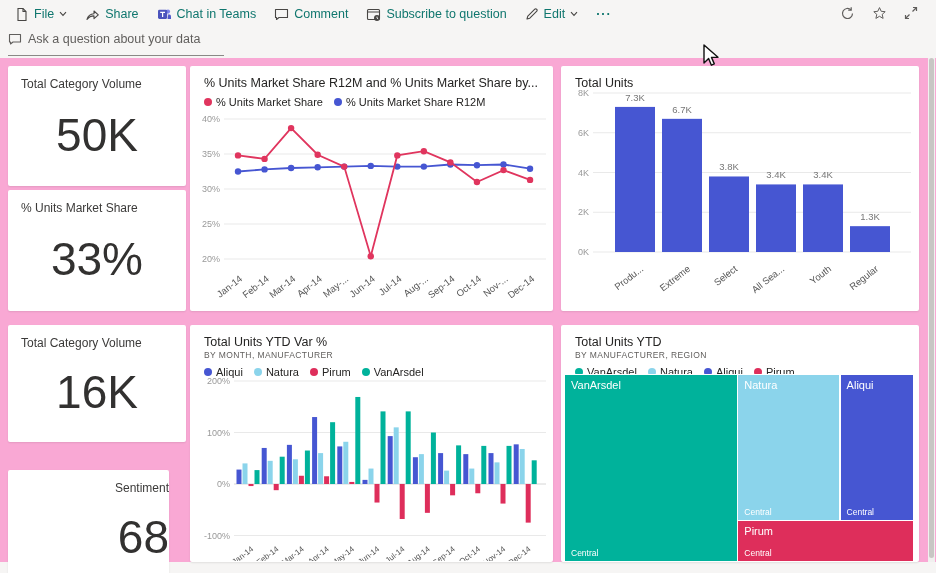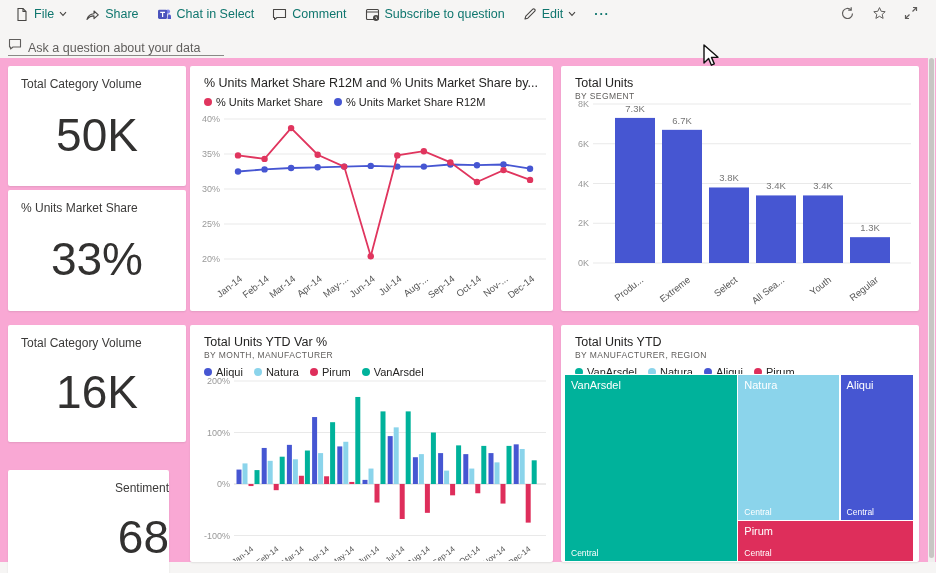--- a/index.html
+++ b/index.html
@@ -7,21 +7,21 @@
   body { font-family:"Liberation Sans", sans-serif; background:#f6f5f4; position:relative; color:#252423; }
 
   
   .topbar { position:absolute; left:0; top:0; width:936px; height:28px; display:flex; align-items:center; padding-left:6px; background:#f6f5f4; }
   .tb-item { display:flex; align-items:center; gap:5px; padding:0 9px; height:26px; font-size:12.5px; color:#0f766e; cursor:default; border-radius:2px; }
   .tb-item svg { display:block; }
   .tb-right { position:absolute; right:14px; top:2px; display:flex; gap:10px; align-items:center; }
   .tb-right .icon-btn { width:22px; height:22px; display:flex; align-items:center; justify-content:center; }
 
   .qa-row { position:absolute; left:8px; top:32px; width:216px; height:24px; }
-  .qa-row .qa-inner { display:flex; align-items:flex-end; gap:6px; border-bottom:1px solid #8a8886; height:24px; }
+  .qa-row .qa-inner { display:flex; align-items:flex-start; gap:6px; border-bottom:1px solid #8a8886; height:24px; }
   .qa-row input { border:none; outline:none; background:transparent; font-size:12.5px; color:#605e5c; font-family:"Liberation Sans",sans-serif; width:190px; }
   .qa-row input::placeholder { color:#605e5c; opacity:1; }
 
   
   .dashboard { position:absolute; left:0; top:58px; width:936px; height:504px; background:#f9a8d4; }
 
   .tile { position:absolute; background:#ffffff; border-radius:2px; box-shadow:0 1px 2px rgba(0,0,0,.09); overflow:hidden; }
 
   
   .kpi { display:flex; flex-direction:column; }
@@ -80,21 +80,21 @@
   </div>
   <div class="tb-item">
     <span>
         <svg width="15" height="15" viewBox="0 0 15 15">
           <circle cx="11" cy="4.6" r="2.1" fill="#7B83EB"></circle>
           <rect x="1" y="2.8" width="9.2" height="9.2" rx="1.4" fill="#4B53BC"></rect>
           <path d="M3.2 5.4 h4.8 M5.6 5.4 v4.6" stroke="#fff" stroke-width="1.2" fill="none"></path>
           <path d="M11.3 7.2 c1.7 0 2.7.8 2.7 2.2 v2.6 h-3.5" fill="#5059C9"></path>
         </svg>
       </span>
-    <span>Chat in Select</span>
+    <span>Chat in Teams</span>
   </div>
   <div class="tb-item">
     <span>
         <svg width="15" height="14" viewBox="0 0 15 14">
           <path d="M1.5 2.5 h12 v8 h-8.5 l-2.5 2 v-2 h-1 z" fill="none" stroke="#484644" stroke-width="1.1" stroke-linejoin="round"></path>
         </svg>
       </span>
     <span>Comment</span>
   </div>
   <div class="tb-item">
@@ -232,21 +232,20 @@
           <text x="238.85" y="172" class="cat" text-anchor="end" transform="rotate(-38 238.85 172)">Aug-...</text>
           <text x="265.4" y="172" class="cat" text-anchor="end" transform="rotate(-38 265.4 172)">Sep-14</text>
           <text x="291.95000000000005" y="172" class="cat" text-anchor="end" transform="rotate(-38 291.95000000000005 172)">Oct-14</text>
           <text x="318.5" y="172" class="cat" text-anchor="end" transform="rotate(-38 318.5 172)">Nov-...</text>
           <text x="345.05" y="172" class="cat" text-anchor="end" transform="rotate(-38 345.05 172)">Dec-14</text>
         </svg></div>
   </div>
 
   <div class="tile" style="left:561px; top:8px; width:358px; height:245px;">
     <div class="chart-title">Total Units</div>
-    <div class="chart-sub">BY SEGMENT</div>
     <div id="mount-bar"><svg width="358" height="205">
           <line x1="32" y1="3" x2="350" y2="3" stroke="#e9e9e9"></line>
           <text x="28" y="6" text-anchor="end" class="tick">8K</text>
           <line x1="32" y1="42.75" x2="350" y2="42.75" stroke="#e9e9e9"></line>
           <text x="28" y="45.75" text-anchor="end" class="tick">6K</text>
           <line x1="32" y1="82.5" x2="350" y2="82.5" stroke="#e9e9e9"></line>
           <text x="28" y="85.5" text-anchor="end" class="tick">4K</text>
           <line x1="32" y1="122.25" x2="350" y2="122.25" stroke="#e9e9e9"></line>
           <text x="28" y="125.25" text-anchor="end" class="tick">2K</text>
           <line x1="32" y1="162" x2="350" y2="162" stroke="#e9e9e9"></line>

